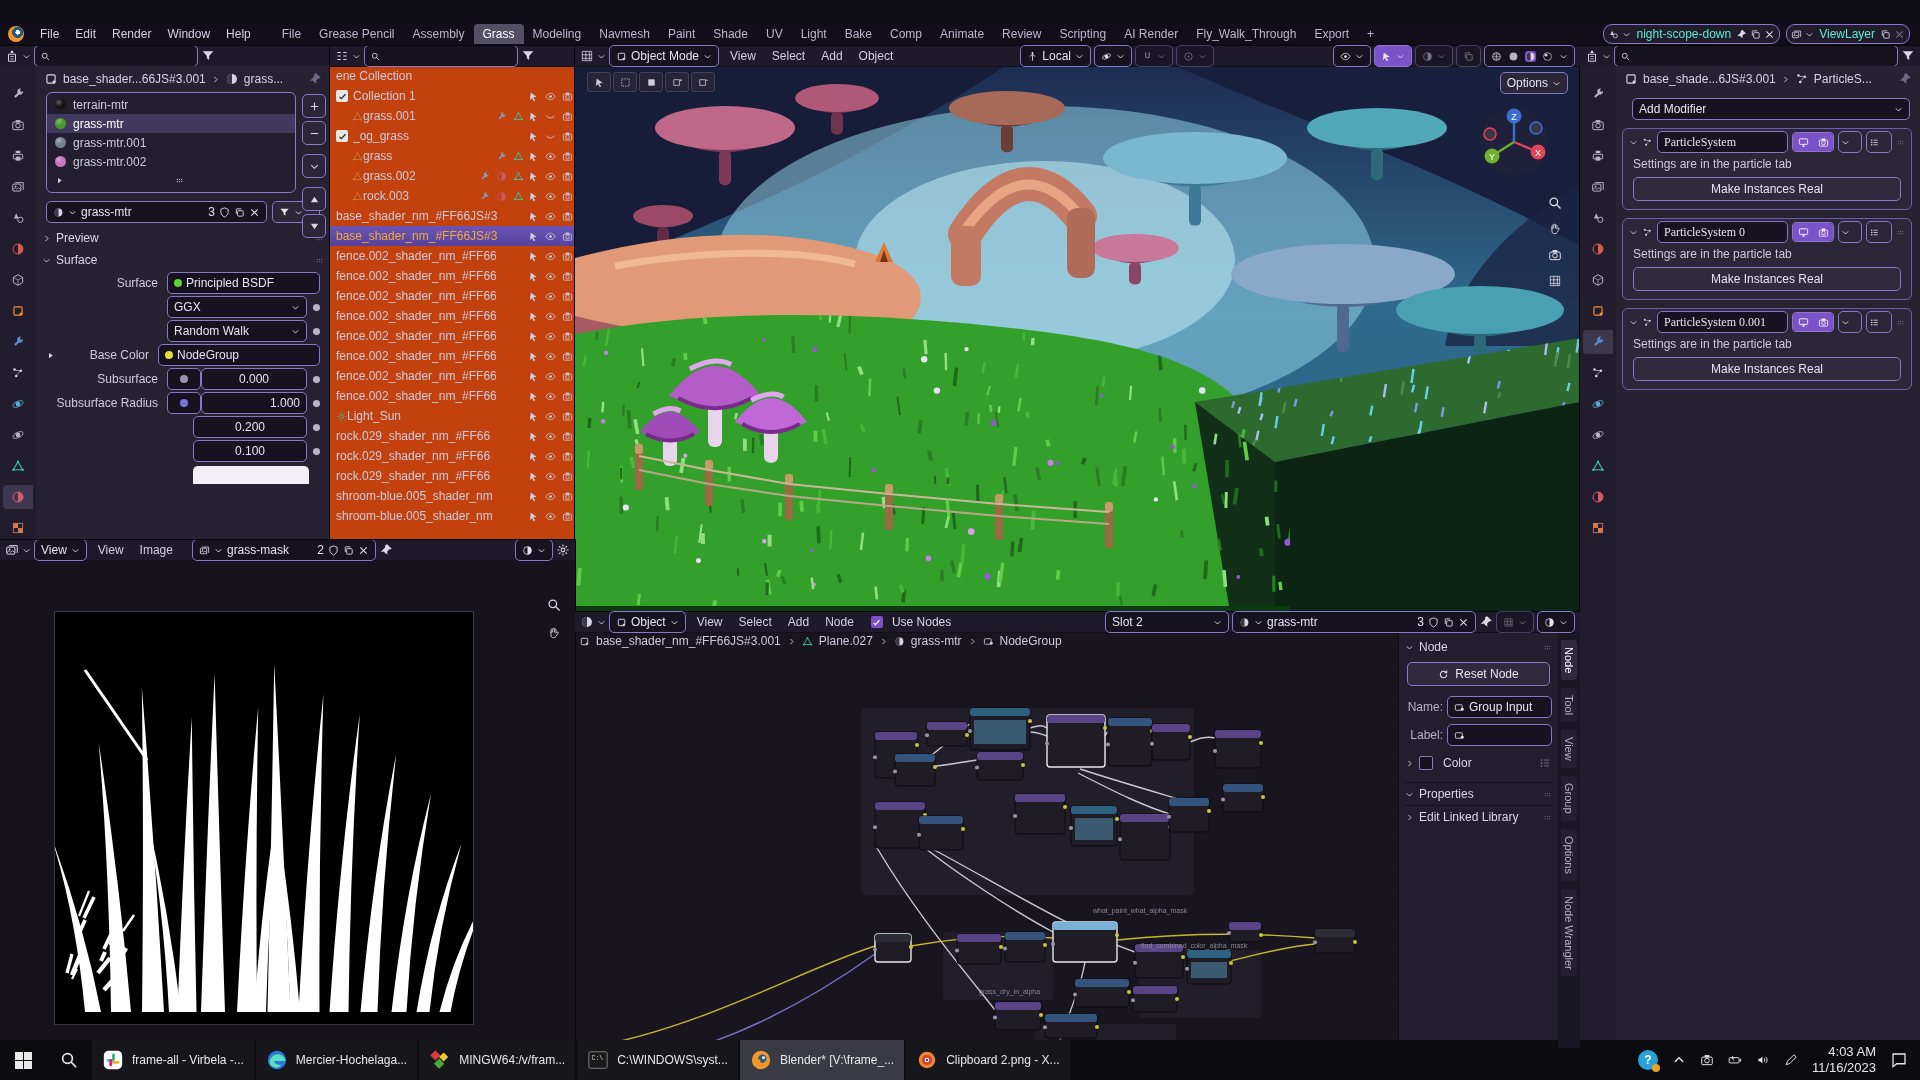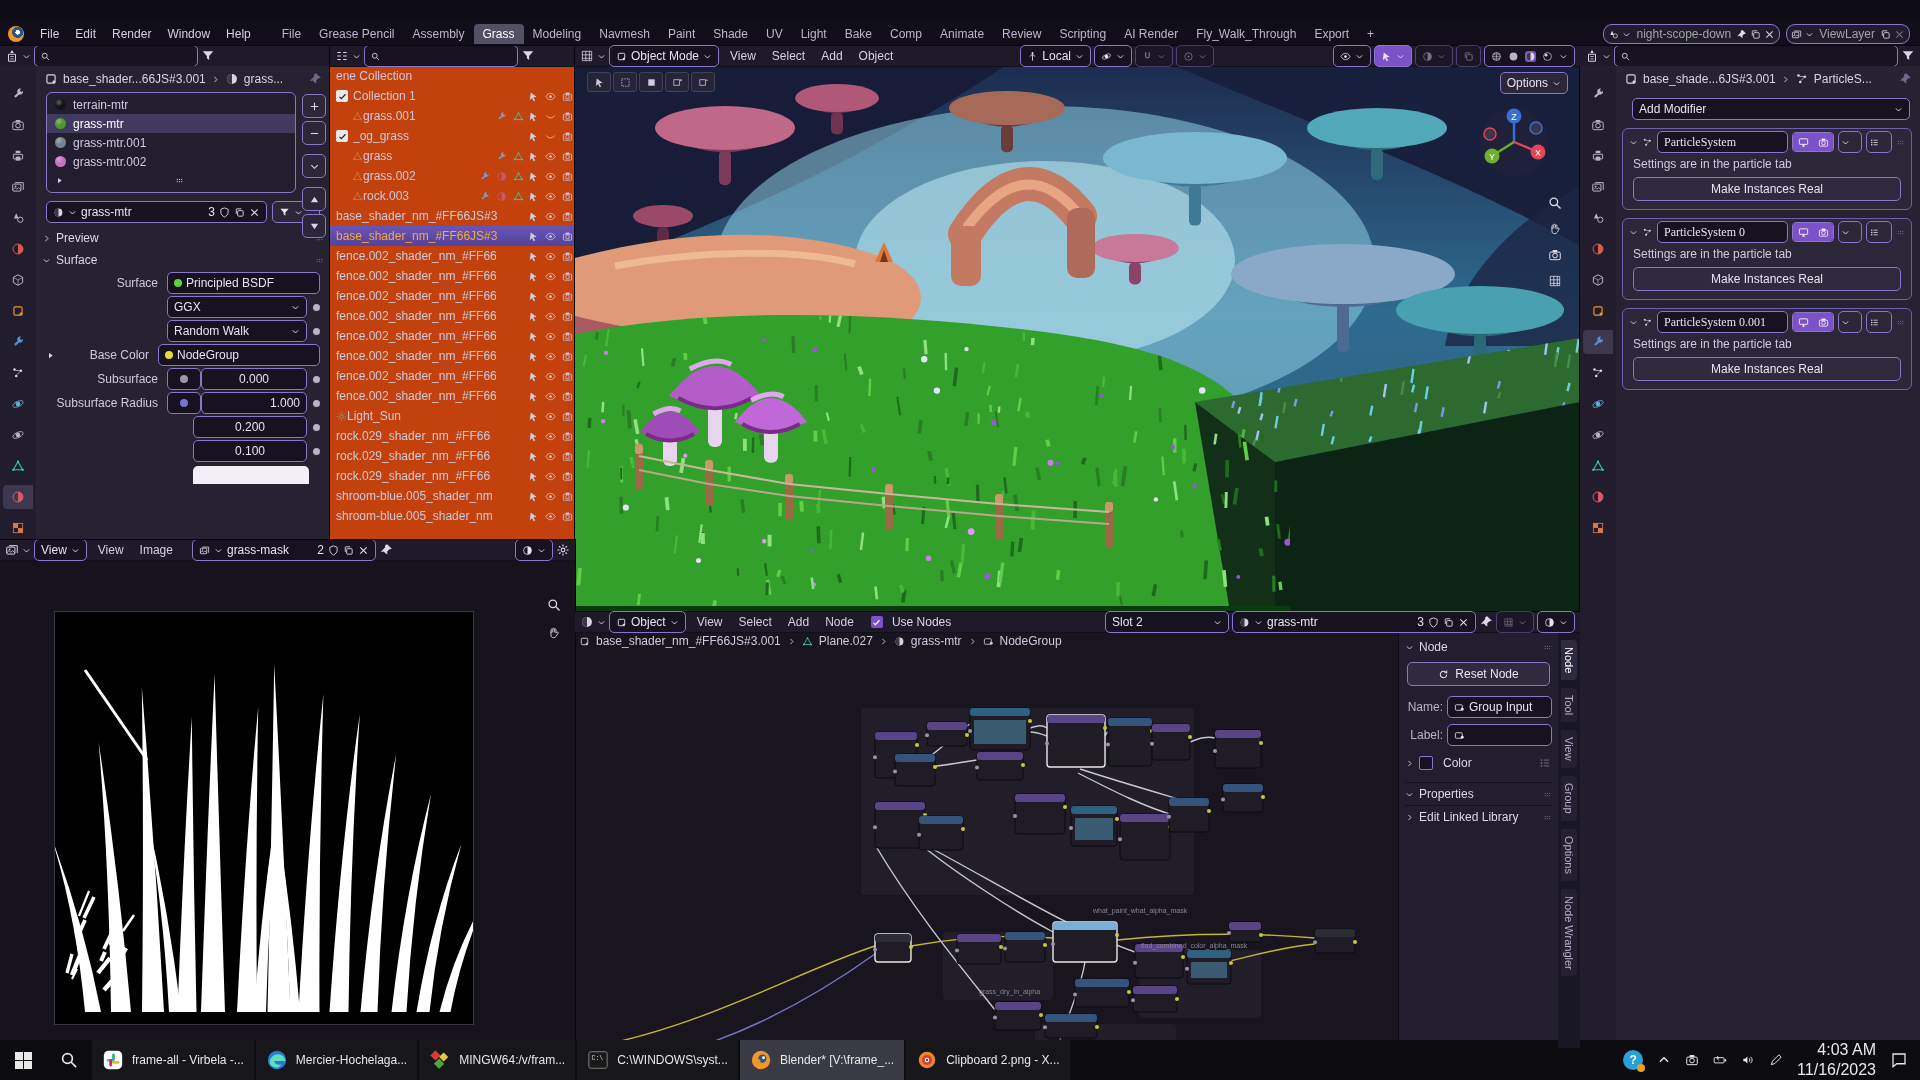--- a/index.html
+++ b/index.html
@@ -20,21 +20,21 @@
   
   #topbar{position:absolute;left:0;top:22px;width:1920px;height:24px;background:#110e19;display:flex;align-items:center;border-bottom:1px solid #08060d;}
   #topbar .blogo2{width:16px;height:16px;margin:0 8px;border-radius:50%;
     background:radial-gradient(circle at 60% 40%,#fff 0 16%,#265a85 17% 40%,#f0962a 41% 100%);}
   .menu{padding:0 8px;color:#d5d0e0;cursor:default;}
   #workspaces{display:flex;align-items:center;margin-left:14px;height:24px;}
   .wstab{padding:3px 9px;color:#bdb7cc;border-radius:4px 4px 0 0;white-space:nowrap;}
   .wstab.active{background:#545064;color:#fff;}
   #topbar-right{margin-left:auto;display:flex;align-items:center;gap:6px;padding-right:10px;}
   .tbgroup{display:flex;align-items:center;height:18px;background:#201c2c;border:1px solid #8a77cc;border-radius:9px;padding:0 4px;gap:3px;}
-  .tbgroup .nm{color:#a3a3a3;padding:0 2px;}
+  .tbgroup .nm{color:#5eead4;padding:0 2px;}
   
   .editor{position:absolute;background:#272232;outline:1px solid #07060c;}
   .ehead{height:20px;background:#1e1a2a;display:flex;align-items:center;gap:3px;padding:0 5px;border-bottom:1px solid #120f1d;}
   .w{background:#16121f;border:1px solid #8a77cc;border-radius:5px;height:20px;display:flex;align-items:center;gap:4px;padding:0 6px;color:#e6e2f0;}
   .w.btnish{background:#2b2738;}
   .grow{flex:1 1 auto}
   .dim{opacity:.45}
   .panelhead{display:flex;align-items:center;gap:5px;height:22px;color:#dcd7e8;padding:0 6px;}
   .gripend{margin-left:auto;color:#6f6884;}
   .roundbtn{background:#2b2738;border:1px solid #8a77cc;border-radius:5px;width:22px;height:22px;display:flex;align-items:center;justify-content:center;color:#d8d3e6;}
@@ -96,21 +96,21 @@
   #ie-canvas{position:absolute;left:55px;top:72px;width:418px;height:412px;background:#000;outline:1px solid #3a3545;}
   #ie-over{position:absolute;right:14px;top:58px;display:flex;flex-direction:column;gap:14px;color:#dcd7e8;z-index:3;}
   
   #taskbar{position:absolute;left:0;top:1040px;width:1920px;height:40px;background:#0c0c10;display:flex;align-items:center;}
   .tb-ic{width:46px;height:40px;display:flex;align-items:center;justify-content:center;color:#e8e8e8;}
   .tbapp{height:40px;display:flex;align-items:center;gap:8px;padding:0 10px;max-width:178px;border-bottom:2px solid #5f9fd8;color:#e8e8e8;background:#16161b;margin-right:2px;}
   .tbapp.active{background:#3a3a44;}
   .tbapp .albl{white-space:nowrap;overflow:hidden;font-size:12px;}
   .appico{width:22px;height:22px;flex:0 0 auto;border-radius:4px;}
   #tray{margin-left:auto;display:flex;align-items:center;gap:14px;padding-right:12px;color:#e8e8e8;}
-  #clock{text-align:right;font-size:16px;line-height:1.25;}
+  #clock{text-align:right;font-size:13px;line-height:1.25;}
 </style>
 </head>
 <body>
 
 <div id="screen">
 
 
   <div id="topbar">
     <div class="blogo2"></div>
     <div id="menus"><span class="menu">File</span><span class="menu">Edit</span><span class="menu">Render</span><span class="menu">Window</span><span class="menu">Help</span></div>

